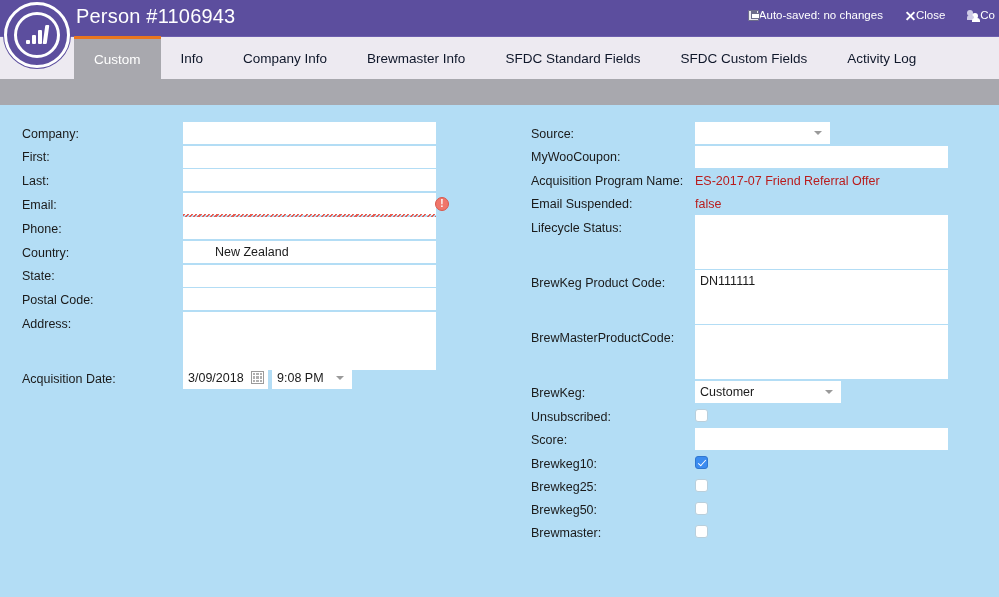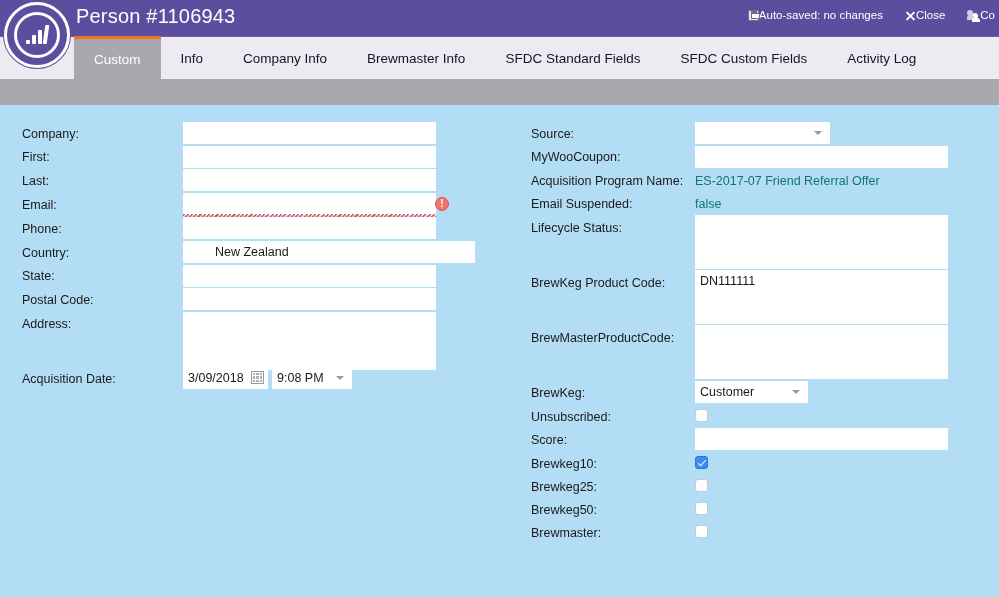--- a/index.html
+++ b/index.html
@@ -116,21 +116,21 @@
 
   .row {
     position: absolute;
     display: flex; align-items: flex-start;
   }
   .lbl {
     font-size: 12.5px; color: #1a1a1a; line-height: 14px;
     white-space: nowrap;
   }
   .val-static {
-    font-size: 12.5px; color: #0f766e; line-height: 14px; white-space: nowrap;
+    font-size: 12.5px; color: #b91c1c; line-height: 14px; white-space: nowrap;
   }
   .inp {
     background: #ffffff; border: none; height: 22px;
     font-family: "Liberation Sans", sans-serif;
     font-size: 12.5px; color: #1a1a1a;
     padding: 0 5px; outline: none; display: block;
   }
   .ta {
     background: #ffffff; border: none;
     font-family: "Liberation Sans", sans-serif;
@@ -260,21 +260,21 @@
       <div class="err-badge" style="left:435px; top:92px;">!</div>
 
       <div class="row" style="left:22px; top:117px;">
         <span class="lbl">Phone:</span>
       </div>
       <input class="inp" style="position: absolute; left: 183px; top: 112px; width: 253px;" value="">
 
       <div class="row" style="left:22px; top:141px;">
         <span class="lbl">Country:</span>
       </div>
-      <input class="inp" style="position: absolute; left: 183px; top: 136px; width: 292px; padding-left: 32px;" value="New Zealand">
+      <input class="inp" style="position: absolute; left: 183px; top: 136px; width: 253px; padding-left: 32px;" value="New Zealand">
 
       <div class="row" style="left:22px; top:164px;">
         <span class="lbl">State:</span>
       </div>
       <input class="inp" style="position: absolute; left: 183px; top: 160px; width: 253px;" value="">
 
       <div class="row" style="left:22px; top:188px;">
         <span class="lbl">Postal Code:</span>
       </div>
       <input class="inp" style="position: absolute; left: 183px; top: 183px; width: 253px;" value="">
@@ -345,21 +345,21 @@
       <textarea class="ta" style="position: absolute; left: 175px; top: 165px; width: 253px; height: 54px;">DN111111</textarea>
 
       <div class="row" style="left:11px; top:226px;">
         <span class="lbl">BrewMasterProductCode:</span>
       </div>
       <textarea class="ta" style="position: absolute; left: 175px; top: 220px; width: 253px; height: 54px;"></textarea>
 
       <div class="row" style="left:11px; top:281px;">
         <span class="lbl">BrewKeg:</span>
       </div>
-      <div class="sel" style="position:absolute; left:175px; top:276px; width:113px;">
+      <div class="sel" style="position:absolute; left:175px; top:276px; width:146px;">
         <span>Customer</span>
         <span class="caret"></span>
       </div>
 
       <div class="row" style="left:11px; top:305px;">
         <span class="lbl">Unsubscribed:</span>
       </div>
       <span class="cbx" style="position:absolute; left:175px; top:304px;"></span>
 
       <div class="row" style="left:11px; top:328px;">

